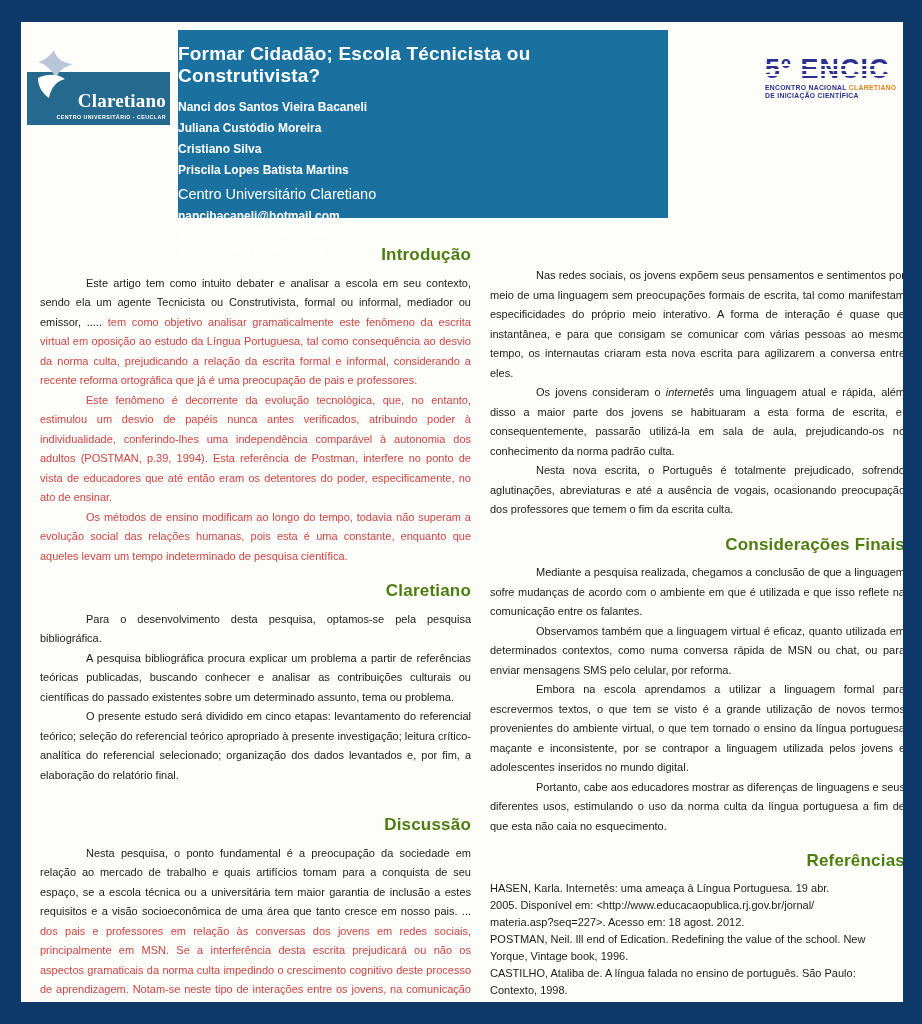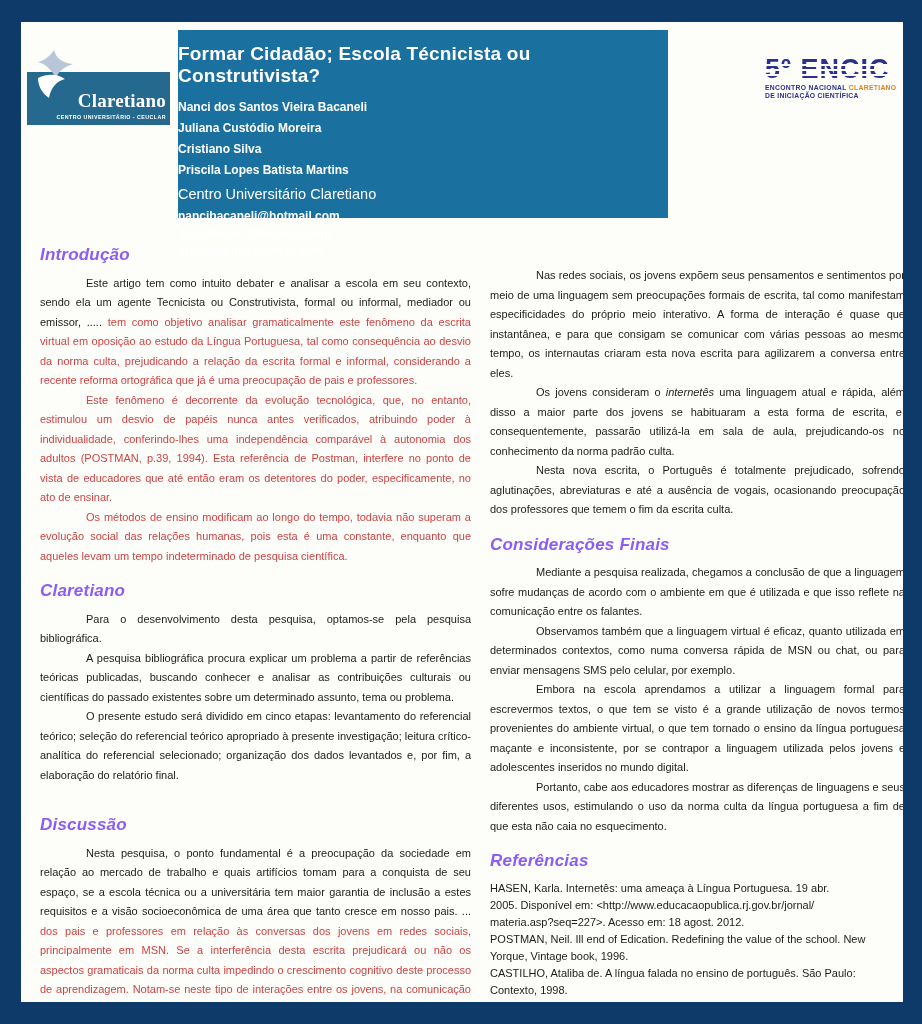--- a/index.html
+++ b/index.html
@@ -53,22 +53,22 @@
   .encic .s1{top:8px;} .encic .s2{top:13px;} .encic .s3{top:18px;}
   .encic-l1,.encic-l2{font-size:6.8px;font-weight:bold;color:#2b2f90;letter-spacing:.3px;margin-top:1px;}
   .encic-l1 .orange{color:#e0821c;}
 
   
   .col{position:absolute;top:218px;color:#1c1c1c;font-size:11px;line-height:19.5px;}
   .col.left{left:19px;width:431px;height:762px;}
   .col.right{left:469px;width:415px;height:762px;}
   .col p{margin:0;text-align:justify;text-indent:46px;}
   .col h2{
-    font-size:17px;font-weight:bold;font-style:italic;color:#8b5cf6;
-    text-align:left;margin:15px 0 9px 0;letter-spacing:.2px;
+    font-size:17px;font-weight:bold;color:#4d7c0f;
+    text-align:right;margin:15px 0 9px 0;letter-spacing:.2px;
   }
   .col.left h2.first{margin-top:5px;}
   .col.right p.first{margin-top:26px;}
   h2.gap-lg{margin-top:30px;}
   .red{color:#cc4444;}
 
   
   .refs{margin-top:6px;line-height:17px;font-size:11px;}
   .refs div{white-space:nowrap;overflow:hidden;text-align:left;}
 </style>
@@ -125,21 +125,21 @@
     <p><span>Nesta pesquisa, o ponto fundamental é a preocupação da sociedade em relação ao mercado de trabalho e quais artifícios tomam para a conquista de seu espaço, se a escola técnica ou a universitária tem maior garantia de inclusão a estes requisitos e a visão socioeconômica de uma área que tanto cresce em nosso pais. ... </span><span class="red">dos pais e professores em relação às conversas dos jovens em redes sociais, principalmente em MSN. Se a interferência desta escrita prejudicará ou não os aspectos gramaticais da norma culta impedindo o crescimento cognitivo deste processo de aprendizagem. Notam-se neste tipo de interações entre os jovens, na comunicação por meio de um canal eletrônico, internet, celulares e multimídias, diálogos caracterizados por palavras abreviadas, ausência de vogais, ou seja, o desvio da norma culta.</span></p>
   </div>
 
   <div class="col right">
     <p class="first">Nas redes sociais, os jovens expõem seus pensamentos e sentimentos por meio de uma linguagem sem preocupações formais de escrita, tal como manifestam especificidades do próprio meio interativo. A forma de interação é quase que instantânea, e para que consigam se comunicar com várias pessoas ao mesmo tempo, os internautas criaram esta nova escrita para agilizarem a conversa entre eles.</p>
     <p><span>Os jovens consideram o </span><i>internetês</i><span> uma linguagem atual e rápida, além disso a maior parte dos jovens se habituaram a esta forma de escrita, e, consequentemente, passarão utilizá-la em sala de aula, prejudicando-os no conhecimento da norma padrão culta.</span></p>
     <p>Nesta nova escrita, o Português é totalmente prejudicado, sofrendo aglutinações, abreviaturas e até a ausência de vogais, ocasionando preocupação dos professores que temem o fim da escrita culta.</p>
 
     <h2>Considerações Finais</h2>
     <p>Mediante a pesquisa realizada, chegamos a conclusão de que a linguagem sofre mudanças de acordo com o ambiente em que é utilizada e que isso reflete na comunicação entre os falantes.</p>
-    <p>Observamos também que a linguagem virtual é eficaz, quanto utilizada em determinados contextos, como numa conversa rápida de MSN ou chat, ou para enviar mensagens SMS pelo celular, por exemplo.</p>
+    <p>Observamos também que a linguagem virtual é eficaz, quanto utilizada em determinados contextos, como numa conversa rápida de MSN ou chat, ou para enviar mensagens SMS pelo celular, por reforma.</p>
     <p>Embora na escola aprendamos a utilizar a linguagem formal para escrevermos textos, o que tem se visto é a grande utilização de novos termos provenientes do ambiente virtual, o que tem tornado o ensino da língua portuguesa maçante e inconsistente, por se contrapor a linguagem utilizada pelos jovens e adolescentes inseridos no mundo digital.</p>
     <p>Portanto, cabe aos educadores mostrar as diferenças de linguagens e seus diferentes usos, estimulando o uso da norma culta da língua portuguesa a fim de que esta não caia no esquecimento.</p>
 
     <h2>Referências</h2>
     <div class="refs">
       <div>HASEN, Karla. Internetês: uma ameaça à Língua Portuguesa. 19 abr.</div>
       <div>2005. Disponível em: &lt;http://www.educacaopublica.rj.gov.br/jornal/</div>
       <div>materia.asp?seq=227&gt;. Acesso em: 18 agost. 2012.</div>
       <div>POSTMAN, Neil. Ill end of Edication. Redefining the value of the school. New</div>
       <div>Yorque, Vintage book, 1996.</div>

